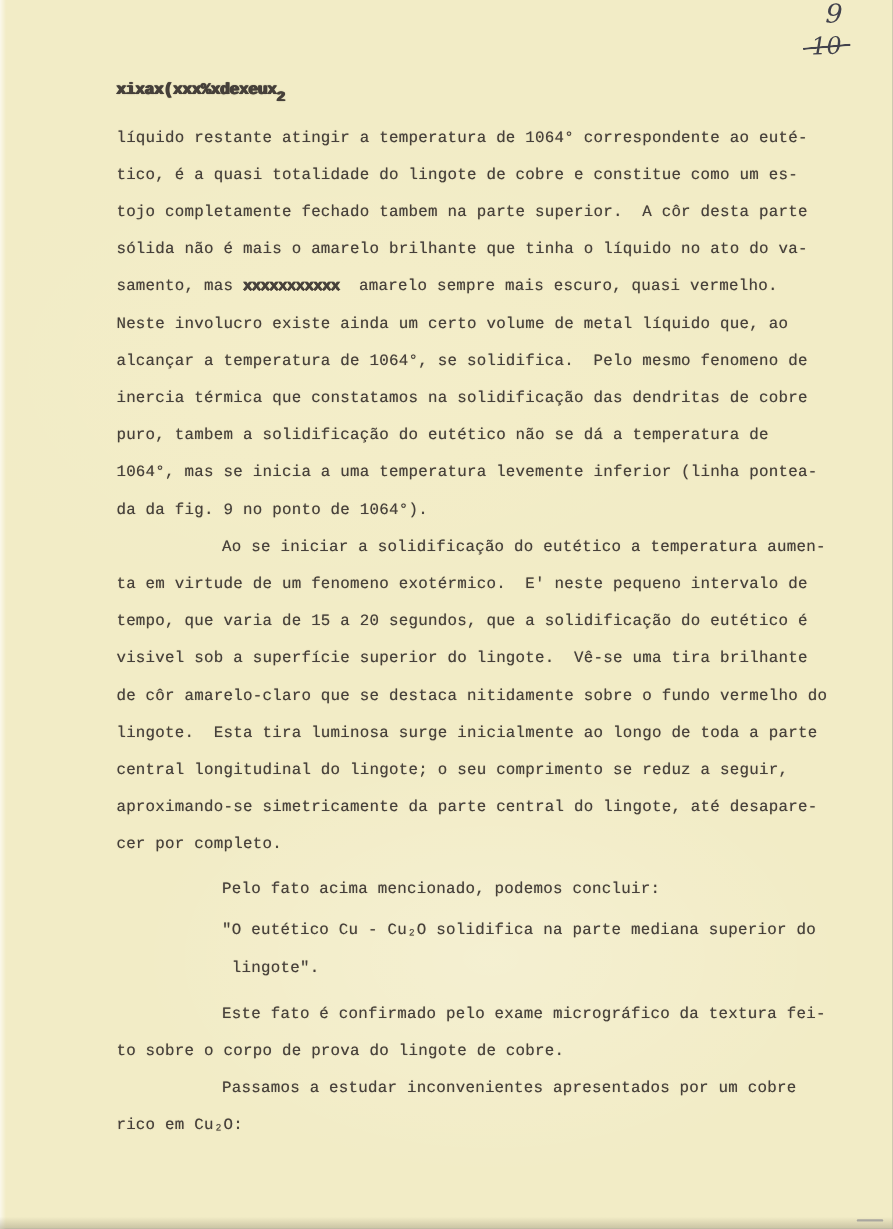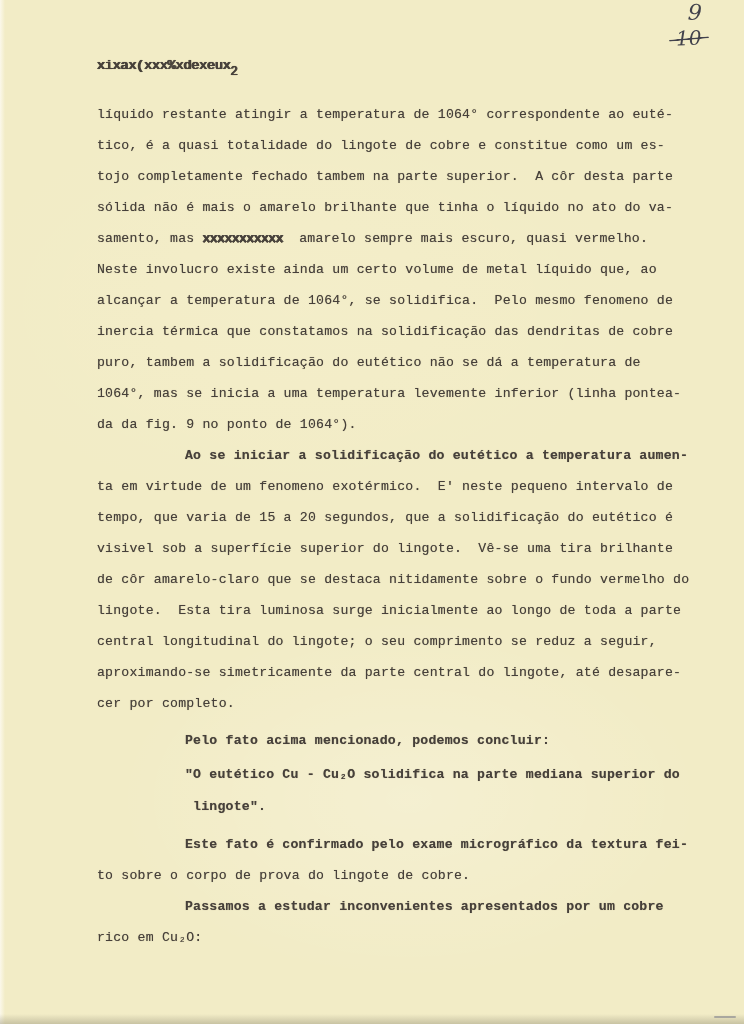--- a/index.html
+++ b/index.html
@@ -22,33 +22,33 @@
 
   .typed{
     font-size:13.2px;
     letter-spacing:0.2px;
     text-shadow:0 0 0.7px rgba(70,60,50,0.55);
     white-space:pre;
   }
 
   
   .struck-header{
-    position:absolute;left:97px;top:58px;
+    position:absolute;left:97px;top:68px;
     font-size:13.6px;
-    font-weight:normal;
+    font-weight:bold;
     letter-spacing:-0.3px;
     white-space:pre;
     text-shadow:0.7px 0 currentColor,-0.7px 0 currentColor,0 0 1px rgba(70,60,50,0.8);
   }
   .struck-header .sub{vertical-align:-6px;font-size:12px;}
 
   
   .text-block{position:absolute;left:97px;top:99px;width:580px;}
   .line{line-height:31px;height:31px;}
-  .ind1{padding-left:88px;font-weight:bold;}
+  .ind1{padding-left:88px;}
   .overstrike{
     font-weight:normal;
     letter-spacing:-0.6px;
     text-shadow:0.8px 0 currentColor,-0.8px 0 currentColor,0 0.5px 0.5px rgba(70,60,50,0.9);
   }
 
   
   .hand{
     position:absolute;
     font-family:"DejaVu Serif","Liberation Serif",serif;

